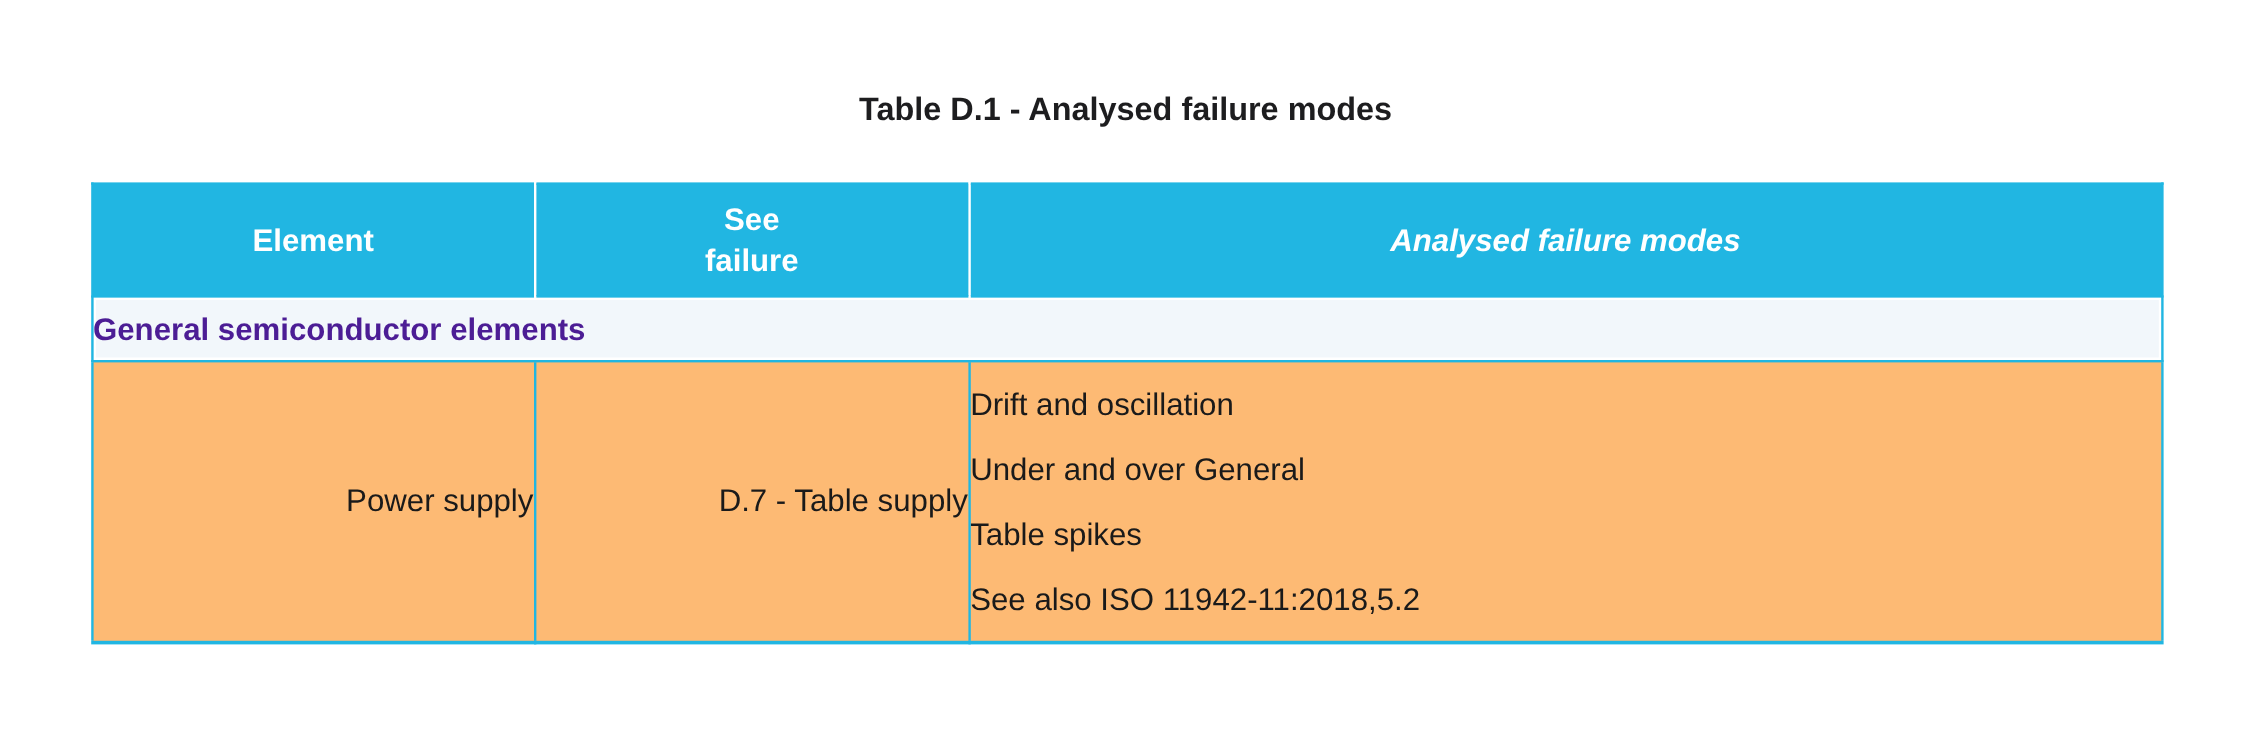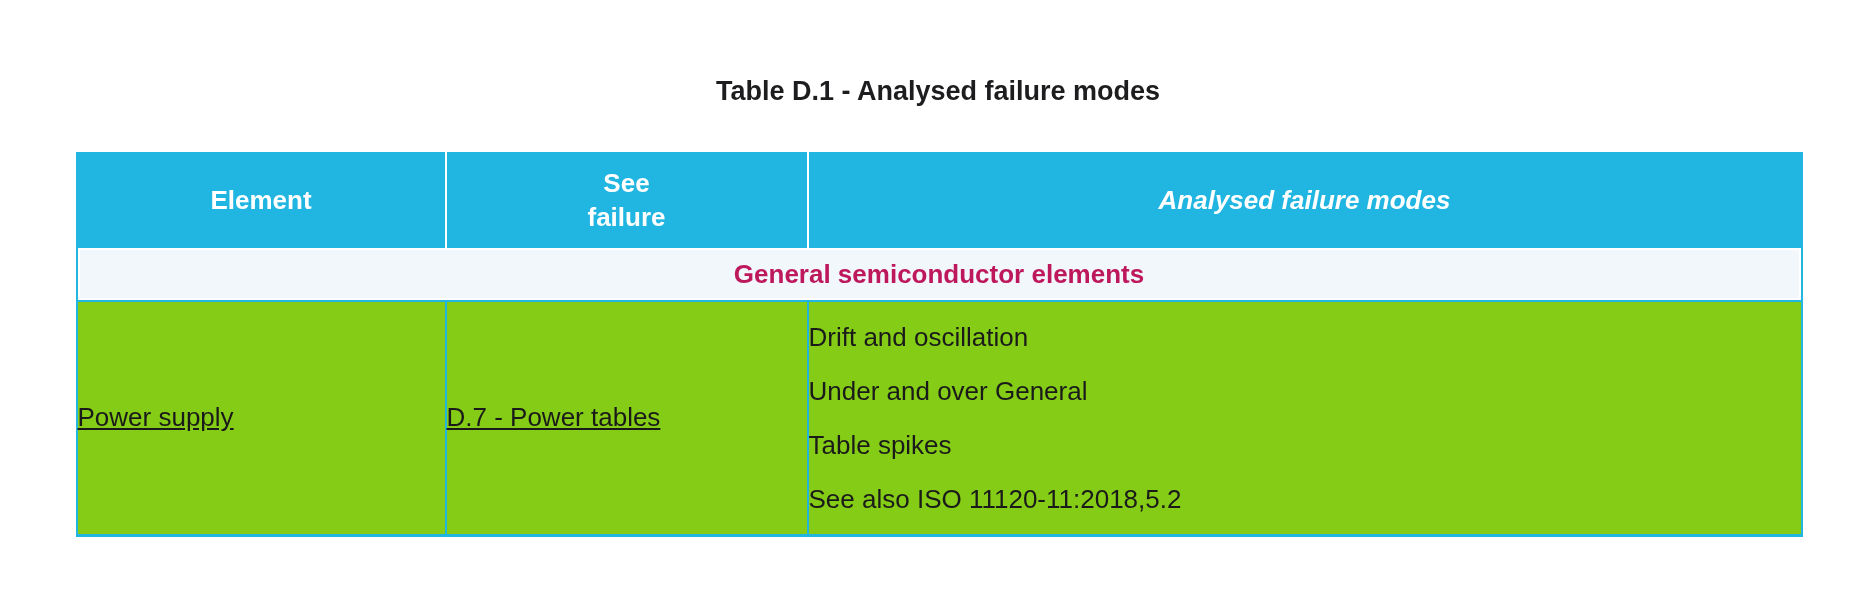--- a/index.html
+++ b/index.html
@@ -55,35 +55,35 @@
   tr.header-row th:last-child { border-right: none; font-style: italic; }
   th.see-tables-header { white-space: pre-line; }
 
   tr.section-row { height: 54px; }
   tr.section-row td {
     background: var(--section-bg);
     border: 2px solid var(--accent);
     box-shadow: inset 0 0 0 2px #ffffff;
     font-size: 26px;
     font-weight: bold;
-    text-align: center;
+    text-align: left;
     vertical-align: middle;
     padding: 0;
-    color: #be185d;
+    color: #4c1d95;
   }
 
   tr.data-row { height: 234px; }
   tr.data-row td {
     border: 2px solid var(--accent);
-    background: #84cc16;
+    background: #fdba74;
     font-size: 26px;
     vertical-align: middle;
     padding: 0;
   }
-  td.cell-center { text-align: left; text-decoration: underline; }
+  td.cell-center { text-align: right; }
   td.cell-modes  { text-align: left; padding-left: 64px; }
   .mode-line { line-height: 54px; }
 </style>
 </head>
 <body>
 
 <div class="page">
 
   <h1 class="doc-title">Table D.1 - Analysed failure modes</h1>
 
@@ -100,24 +100,24 @@
 failure</th>
         <th>Analysed failure modes</th>
       </tr>
     </thead>
     <tbody>
       <tr class="section-row">
         <td colspan="3">General semiconductor elements</td>
       </tr>
       <tr class="data-row">
         <td class="cell-center">Power supply</td>
-        <td class="cell-center">D.7 - Power tables</td>
+        <td class="cell-center">D.7 - Table supply</td>
         <td class="cell-modes">
             <div class="mode-line">Drift and oscillation</div>
             <div class="mode-line">Under and over General</div>
             <div class="mode-line">Table spikes</div>
-            <div class="mode-line">See also ISO 11120-11:2018,5.2</div>
+            <div class="mode-line">See also ISO 11942-11:2018,5.2</div>
           </td>
       </tr>
     </tbody>
   </table>
 
 </div>
 
 </body></html>

